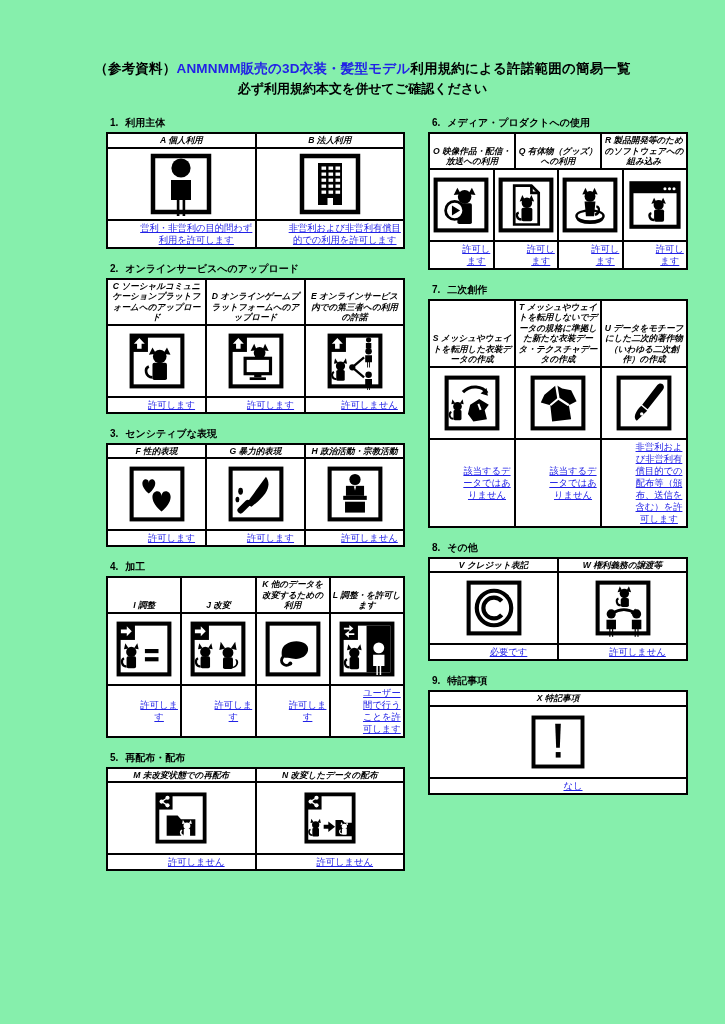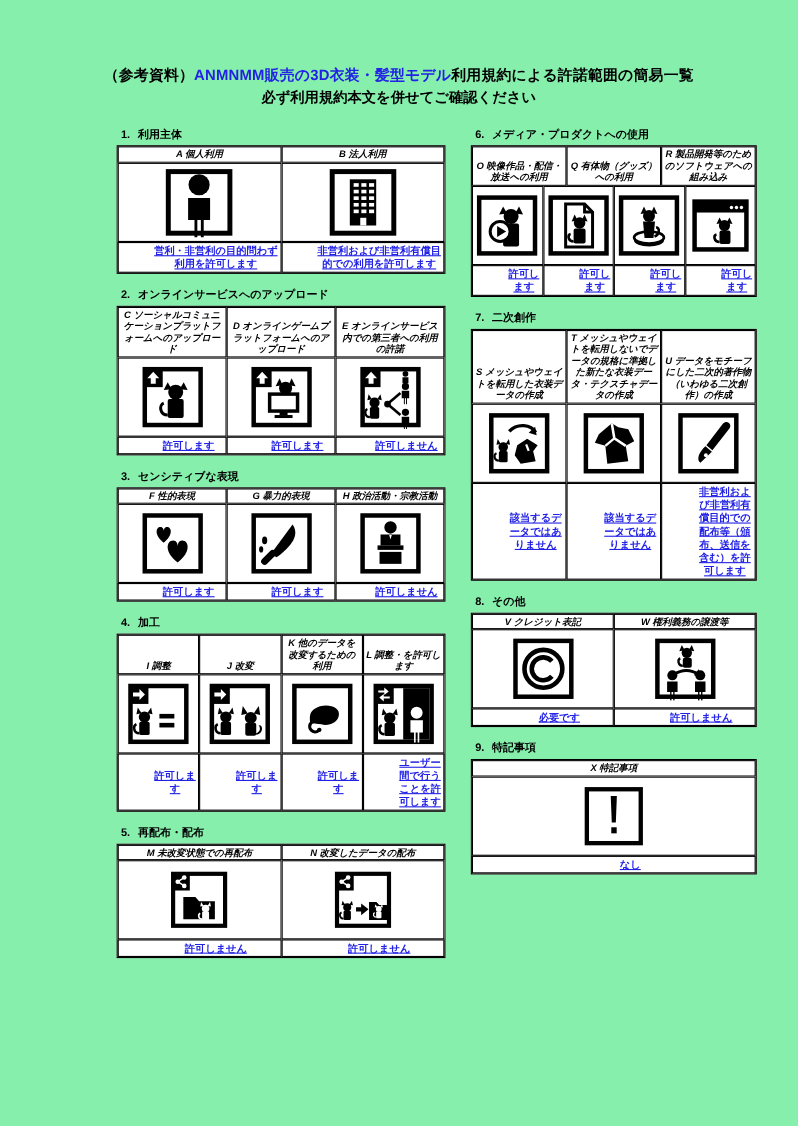--- a/index.html
+++ b/index.html
@@ -20,21 +20,21 @@
   .sec-head{font-size:10px;font-weight:bold;margin:0 0 3px 4px;line-height:13px;}
   .sec-head .num{margin-right:7px;}
   .tbl{border:1.6px solid #000;background:#fff;}
   .row{display:flex;align-items:stretch;}
   .cell{flex:1 1 0;border:0.8px solid #000;min-width:0;
     display:flex;align-items:center;justify-content:center;
     text-align:center;padding:1px 2px;box-sizing:border-box;}
   .hdr .cell{font-size:8.6px;font-weight:bold;line-height:10.5px;
     align-items:flex-end;min-height:13px;font-style:italic;}
   .ico .cell{min-height:72px;background:#fff;}
-  .res .cell{font-size:9.3px;font-weight:bold;color:#2222e6;
+  .res .cell{font-size:9.3px;font-weight:normal;color:#2222e6;
     text-decoration:underline;line-height:12px;min-height:15px;padding-left:32px;}
   svg{display:block;}
   svg .blk{fill:#000;}
 </style>
 </head>
 <body>
 
 <div class="page">
   <div class="title"><span>（参考資料）</span><span class="hl">ANMNMM販売の3D衣装・髪型モデル</span><span>利用規約による許諾範囲の簡易一覧</span></div>
   <div class="subtitle">必ず利用規約本文を併せてご確認ください</div>

